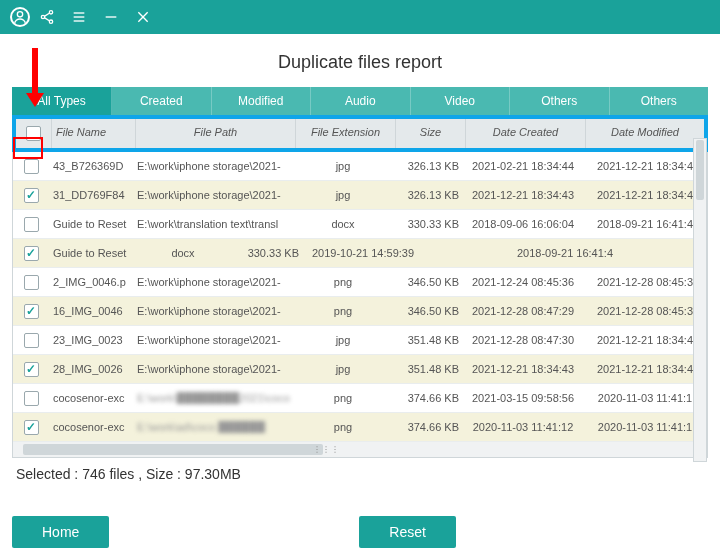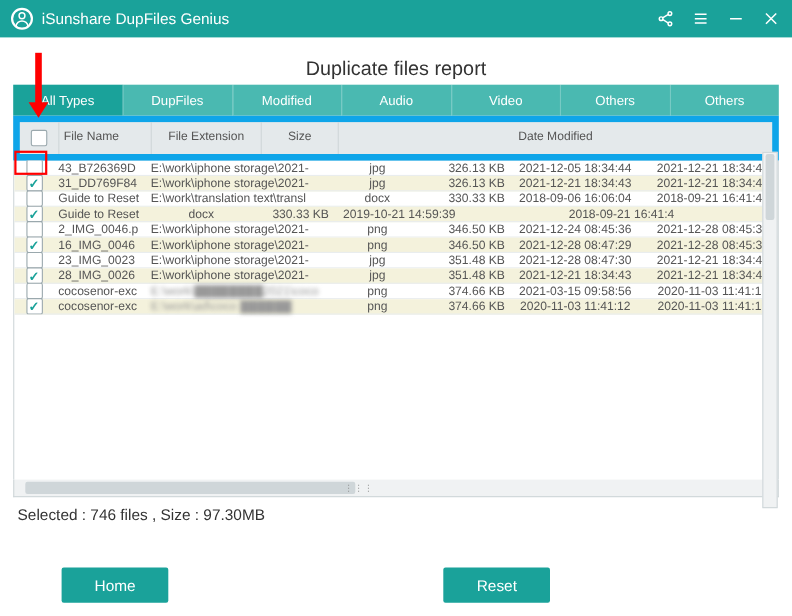--- a/index.html
+++ b/index.html
@@ -3,48 +3,48 @@
 <meta charset="utf-8">
 <style>
   * { box-sizing: border-box; margin: 0; padding: 0; font-family: -apple-system, "Segoe UI", Arial, sans-serif; }
   body { width: 720px; height: 560px; background: #fff; overflow: hidden; position: relative; }
   .titlebar { height: 34px; background: #1aa29a; display: flex; align-items: center; padding: 0 10px; color: #fff; }
   .logo { width: 20px; height: 20px; border: 2px solid #fff; border-radius: 50%; display: flex; align-items: center; justify-content: center; margin-right: 8px; font-size: 11px; }
   .app-title { font-size: 14px; flex: 1; }
   .winbtns { display: flex; gap: 14px; align-items: center; }
   .winbtn { width: 18px; height: 18px; display: flex; align-items: center; justify-content: center; cursor: pointer; }
   .winbtn svg { width: 16px; height: 16px; }
-  .page-title { text-align: center; font-size: 18px; color: #333; margin: 18px 0 4px; }
+  .page-title { text-align: center; font-size: 18px; color: #333; margin: 18px 0 14px; }
   .content { padding: 0 12px; }
   .tabs { display: flex; }
   .tab { flex: 1; text-align: center; padding: 7px 0; font-size: 12px; color: #fff; background: #1aa29a; border-right: 1px solid rgba(255,255,255,.25); cursor: pointer; }
   .tab:last-child { border-right: none; }
   .tab.inactive { background: #4ab9b1; }
   .tab:first-child { flex: 0 0 100px; }
-  .theadrow { display: flex; background: #e4e9eb; border: 6px solid #0ea5e9; font-size: 11px; color: #555; }
+  .theadrow { display: flex; background: #e4e9eb; border: 4px solid #0ea5e9; font-size: 11px; color: #555; font-style: italic; }
   .th { padding: 7px 4px; text-align: center; border-right: 1px solid #cfd6d9; }
   .th:last-child { border-right: none; }
   .c-chk { flex: 0 0 36px; display:flex; align-items:center; justify-content:center;}
   .c-name{ flex: 0 0 84px; text-align:left; padding-left:4px;}
   .c-path{ flex: 0 0 160px;}
   .c-ext { flex: 0 0 100px;}
   .c-size{ flex: 0 0 70px;}
   .c-crt { flex: 0 0 120px;}
   .c-mod { flex: 1;}
   .rows { height: 290px; overflow: hidden; border-left:1px solid #cfd6d9; border-right:1px solid #cfd6d9;}
-  .row { display: flex; font-size: 11px; color: #555; height: 14px; align-items: center; border-bottom:1px solid #e9edee;}
+  .row { display: flex; font-size: 11px; color: #555; height: 29px; align-items: center; border-bottom:1px solid #e9edee;}
   .row .cell { padding: 0 4px; white-space: nowrap; overflow: hidden; text-overflow: clip; }
   .row.sel { background: #f4f2dc; }
   .chkbox { width: 15px; height: 15px; border: 1px solid #9aa8ad; border-radius: 2px; display: inline-flex; align-items: center; justify-content: center; background:#fff; cursor:pointer;}
   .chkbox.checked::after { content:"✓"; color:#1aa29a; font-size:12px; line-height:1; font-weight:bold;}
   .hsb { height:16px; background:#f0f2f3; border:1px solid #cfd6d9; border-top:none; position:relative;}
   .hsb .thumb{ position:absolute; left:10px; top:2px; height:11px; width:300px; background:#cfd6d9; border-radius:2px;}
   .hsb .grip{position:absolute; left:300px; top:3px; font-size:8px; color:#888; letter-spacing:1px;}
   .status { font-size: 14px; color: #333; padding: 8px 4px 0; }
-  .footer { position:absolute; bottom:12px; left:12px; right:12px; display:flex;margin-left:44px; }
+  .footer { position:absolute; bottom:12px; left:12px; right:12px; display:flex; }
   .btn { background:#1aa29a; color:#fff; font-size:14px; padding:8px 30px; border-radius:2px; cursor:pointer; }
   .btn.delete{ margin-left: 250px; }
   
   .arrow { position:absolute; left:26px; top:48px; }
   .arrow-line { width:6px; height:46px; background:#ff0000; margin:0 auto;}
   .arrow-head { width:0; height:0; border-left:9px solid transparent; border-right:9px solid transparent; border-top:14px solid #ff0000; margin-top:-1px;}
   .redbox { position:absolute; left:13px; top:137px; width:30px; height:22px; border:2px solid #ff0000; }
   .blur { filter: blur(2px); color:#999;}
   .vsb { position:absolute; right:13px; top:138px; width:14px; height:324px; background:#f0f2f3; border:1px solid #cfd6d9;}
   .vsb .t{position:absolute; top:1px; left:2px; right:2px; height:60px; background:#cfd6d9; border-radius:2px;}
@@ -52,21 +52,20 @@
 </head>
 <body>
 
 <div class="titlebar">
   <div class="logo">
     <svg viewBox="0 0 24 24" fill="none" stroke="#fff" stroke-width="2">
         <circle cx="12" cy="8" r="4"></circle>
         <path d="M4 22c0-4 4-7 8-7s8 3 8 7"></path>
       </svg>
   </div>
-  <div class="app-title">iSunshare DupFiles Genius</div>
   <div class="winbtns">
     <div class="winbtn">
         <svg viewBox="0 0 24 24" fill="none" stroke="#fff" stroke-width="2">
           <circle cx="6" cy="12" r="2.5"></circle>
           <circle cx="18" cy="5" r="2.5"></circle>
           <circle cx="18" cy="19" r="2.5"></circle>
           <line x1="8" y1="11" x2="16" y2="6"></line>
           <line x1="8" y1="13" x2="16" y2="18"></line>
         </svg>
       </div>
@@ -89,48 +88,50 @@
         </svg>
       </div>
   </div>
 </div>
 
 <div class="page-title">Duplicate files report</div>
 
 <div class="content">
   <div class="tabs">
     <div class="tab">All Types</div>
-    <div class="tab inactive">DupFiles</div>
+    <div class="tab inactive">Created</div>
     <div class="tab inactive">Modified</div>
     <div class="tab inactive">Audio</div>
     <div class="tab inactive">Video</div>
     <div class="tab inactive">Others</div>
     <div class="tab inactive">Others</div>
   </div>
 
   <div class="theadrow">
     <div class="th c-chk">
         <span class="chkbox"></span>
       </div>
     <div class="th c-name">File Name</div>
+    <div class="th c-path">File Path</div>
     <div class="th c-ext">File Extension</div>
     <div class="th c-size">Size</div>
+    <div class="th c-crt">Date Created</div>
     <div class="th c-mod">Date Modified</div>
   </div>
 
   <div class="rows" id="rows">
       <div class="row">
         <div class="cell c-chk">
           <span class="chkbox"></span>
         </div>
         <div class="cell c-name">43_B726369D</div>
         <div class="cell c-path">E:\work\iphone storage\2021-</div>
         <div class="cell c-ext" style="text-align:center">jpg</div>
         <div class="cell c-size" style="text-align:right">326.13 KB</div>
-        <div class="cell c-crt" style="text-align:center">2021-12-05 18:34:44</div>
+        <div class="cell c-crt" style="text-align:center">2021-02-21 18:34:44</div>
         <div class="cell c-mod" style="text-align:center">2021-12-21 18:34:4</div>
       </div>
       <div class="row sel">
         <div class="cell c-chk">
           <span class="chkbox checked"></span>
         </div>
         <div class="cell c-name">31_DD769F84</div>
         <div class="cell c-path">E:\work\iphone storage\2021-</div>
         <div class="cell c-ext" style="text-align:center">jpg</div>
         <div class="cell c-size" style="text-align:right">326.13 KB</div>

